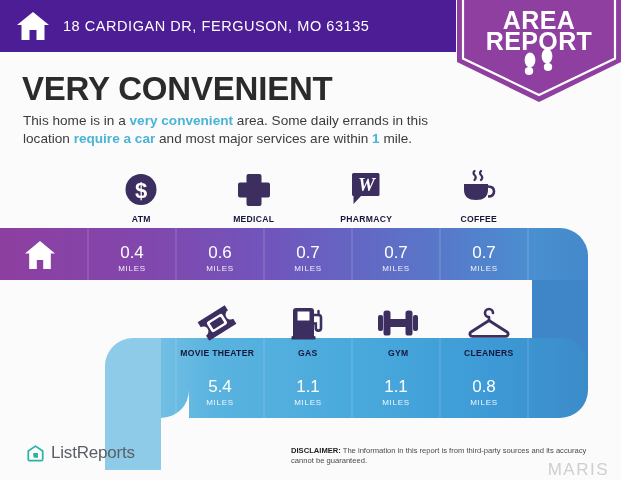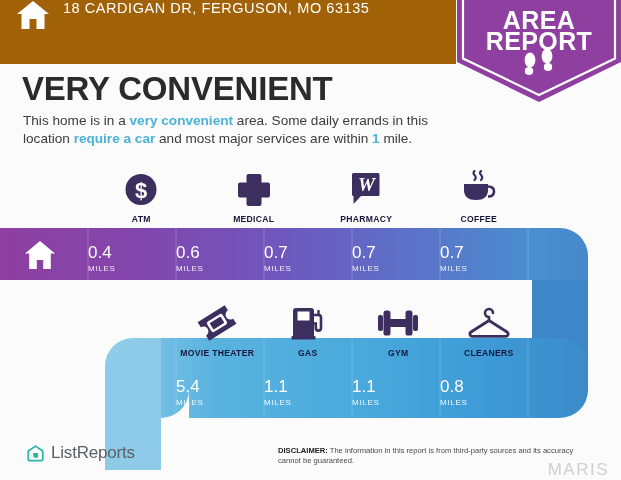--- a/index.html
+++ b/index.html
@@ -7,23 +7,23 @@
     width:621px;height:480px;
     background:#f7f7f8;
     font-family:"Liberation Sans", sans-serif;
     overflow:hidden;
     position:relative;
   }
   #page{position:relative;width:621px;height:480px;background:#fbfbfc;overflow:hidden;}
 
   
   .header-bar{
-    position:absolute;left:0;top:0;width:456px;height:64px;
-    background:#a16207;
-    display:flex;
+    position:absolute;left:0;top:0;width:456px;height:52px;
+    background:#4c1d95;
+    display:flex;align-items:center;
   }
   .header-home{margin-left:16px;width:34px;height:30px;flex:none;}
   .header-address{
     color:#ffffff;font-size:14.5px;letter-spacing:.55px;
     margin-left:13px;white-space:nowrap;
   }
 
   
   .badge{
     position:absolute;left:457px;top:-10px;width:164px;height:112px;
@@ -59,40 +59,40 @@
     letter-spacing:.3px;white-space:nowrap;
   }
 
   
   #ribbon{position:absolute;left:0;top:228px;width:621px;height:242px;}
 
   .bar-values{position:absolute;display:flex;pointer-events:none;}
   #bar1-values{left:88px;top:232px;width:440px;height:52px;}
   #bar2-values{left:176px;top:366px;width:352px;height:52px;}
   .val-cell{
-    flex:1;display:flex;flex-direction:column;align-items:flex-start;justify-content:center;
+    flex:1;display:flex;flex-direction:column;align-items:center;justify-content:center;
     color:#ffffff;
   }
   .val-num{font-size:17px;line-height:18px;font-weight:400;}
   .val-unit{font-size:8px;letter-spacing:.7px;margin-top:2px;opacity:.92;}
 
   .bar1-home{
     position:absolute;left:24px;top:240px;width:32px;height:30px;
   }
 
   
   .logo{
     position:absolute;left:26px;top:443px;display:flex;align-items:center;
   }
   .logo-mark{width:19px;height:19px;flex:none;}
   .logo-text{
     margin-left:6px;font-size:17px;color:#5a5f66;letter-spacing:-.2px;
   }
   .disclaimer{
-    position:absolute;left:278px;top:446px;width:312px;
+    position:absolute;left:291px;top:446px;width:312px;
     font-size:7.6px;line-height:10px;color:#4a4a4a;
   }
   .disclaimer b{color:#1d1d1d;}
   .maris{
     position:absolute;right:12px;top:460px;
     font-size:17px;color:#cfcfcf;letter-spacing:1.5px;text-align:right;
   }
 </style>
 </head>
 <body>

